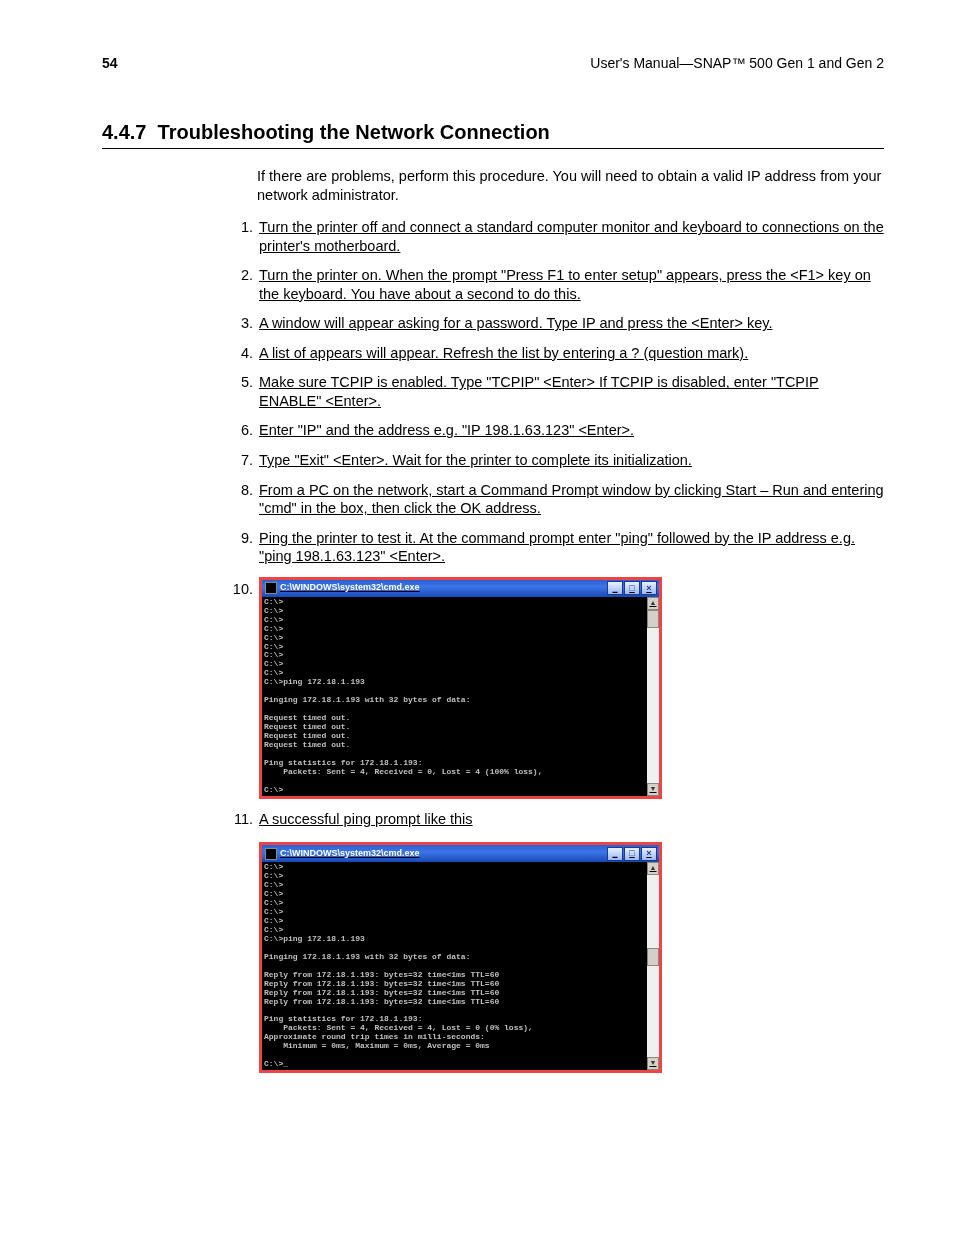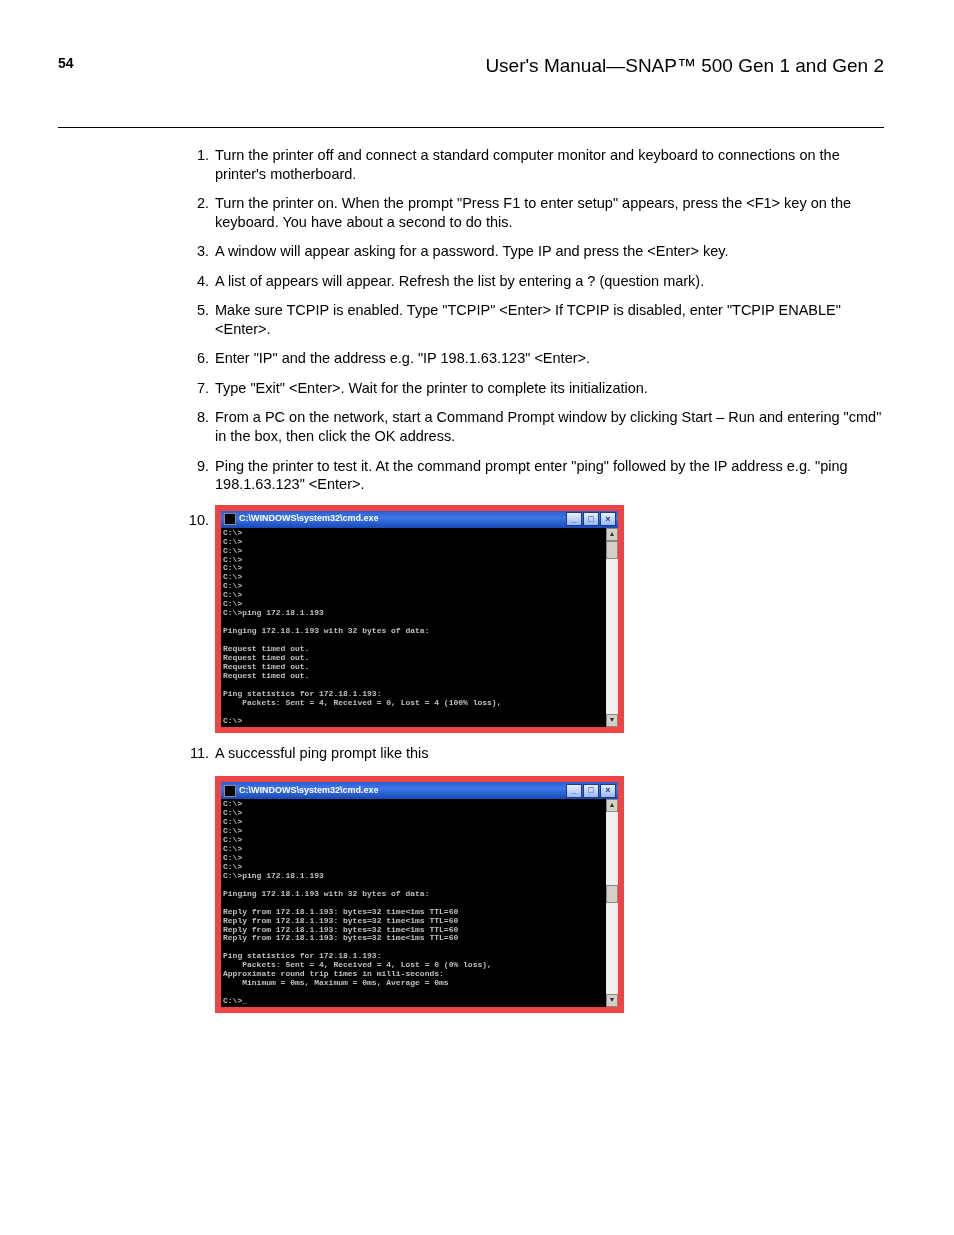--- a/index.html
+++ b/index.html
@@ -6,32 +6,32 @@
     margin: 0;
     padding: 0;
     background: #fff;
     font-family: Arial, Helvetica, sans-serif;
     color: #000;
   }
   .page {
     width: 954px;
     height: 1235px;
     box-sizing: border-box;
-    padding: 55px 70px 60px 58px;
+    padding: 55px 70px 60px 102px;
     position: relative;
   }
   .header {
     display: flex;
     justify-content: space-between;
     font-size: 13px;
     font-family: Arial, sans-serif;
     margin-bottom: 50px;
   }
   .page-number { font-weight: bold; font-size: 14px; }
-  .header-right { font-size: 19px; }
+  .header-right { font-size: 14px; }
   .section-title {
     font-size: 20px;
     font-weight: bold;
     margin: 0 0 2px 0;
     padding-bottom: 2px;
   }
   hr.title-rule {
     border: none;
     border-top: 1px solid #000;
     margin: 0 0 18px 0;
@@ -43,24 +43,25 @@
   }
   .intro { margin-bottom: 14px; }
   ol.steps {
     margin-left: -25px;
     padding-left: 25px;
     margin-top: 0;
   }
   ol.steps > li {
     margin-bottom: 11px;
     padding-left: 2px;
+    text-decoration: underline;
   }
   .cmd-window {
     width: 397px;
-    border: 6px solid #ef4444;
+    border: 3px solid #ef4444;
     background: #c4b5fd;
     margin-top: 4px;
   }
   .cmd-titlebar {
     height: 17px;
     background: linear-gradient(180deg,#2a5fd0,#3d76e8 40%,#1849b5);
     display: flex;
     align-items: center;
     padding: 0 2px 0 3px;
     gap: 3px;
@@ -131,23 +132,27 @@
 </head>
 <body>
 
 <div class="page">
 
   <div class="header">
     <span class="page-number">54</span>
     <span class="header-right">User's Manual—SNAP™ 500 Gen 1 and Gen 2</span>
   </div>
 
+  <h2 class="section-title">
+    <span>4.4.7</span>&nbsp;&nbsp;<span>Troubleshooting the Network Connection</span>
+  </h2>
   <hr class="title-rule">
 
   <div class="content-block">
+    <p class="intro">If there are problems, perform this procedure. You will need to obtain a valid IP address from your network administrator.</p>
 
     <ol class="steps">
       <li>Turn the printer off and connect a standard computer monitor and keyboard to connections on the printer's motherboard.</li>
       <li>Turn the printer on. When the prompt "Press F1 to enter setup" appears, press the &lt;F1&gt; key on the keyboard. You have about a second to do this.</li>
       <li>A window will appear asking for a password. Type IP and press the &lt;Enter&gt; key.</li>
       <li>A list of appears will appear. Refresh the list by entering a ? (question mark).</li>
       <li>Make sure TCPIP is enabled. Type "TCPIP" &lt;Enter&gt; If TCPIP is disabled, enter "TCPIP ENABLE" &lt;Enter&gt;.</li>
       <li>Enter "IP" and the address e.g. "IP 198.1.63.123" &lt;Enter&gt;.</li>
       <li>Type "Exit" &lt;Enter&gt;. Wait for the printer to complete its initialization.</li>
       <li>From a PC on the network, start a Command Prompt window by clicking Start – Run and entering "cmd" in the box, then click the OK address.</li>

